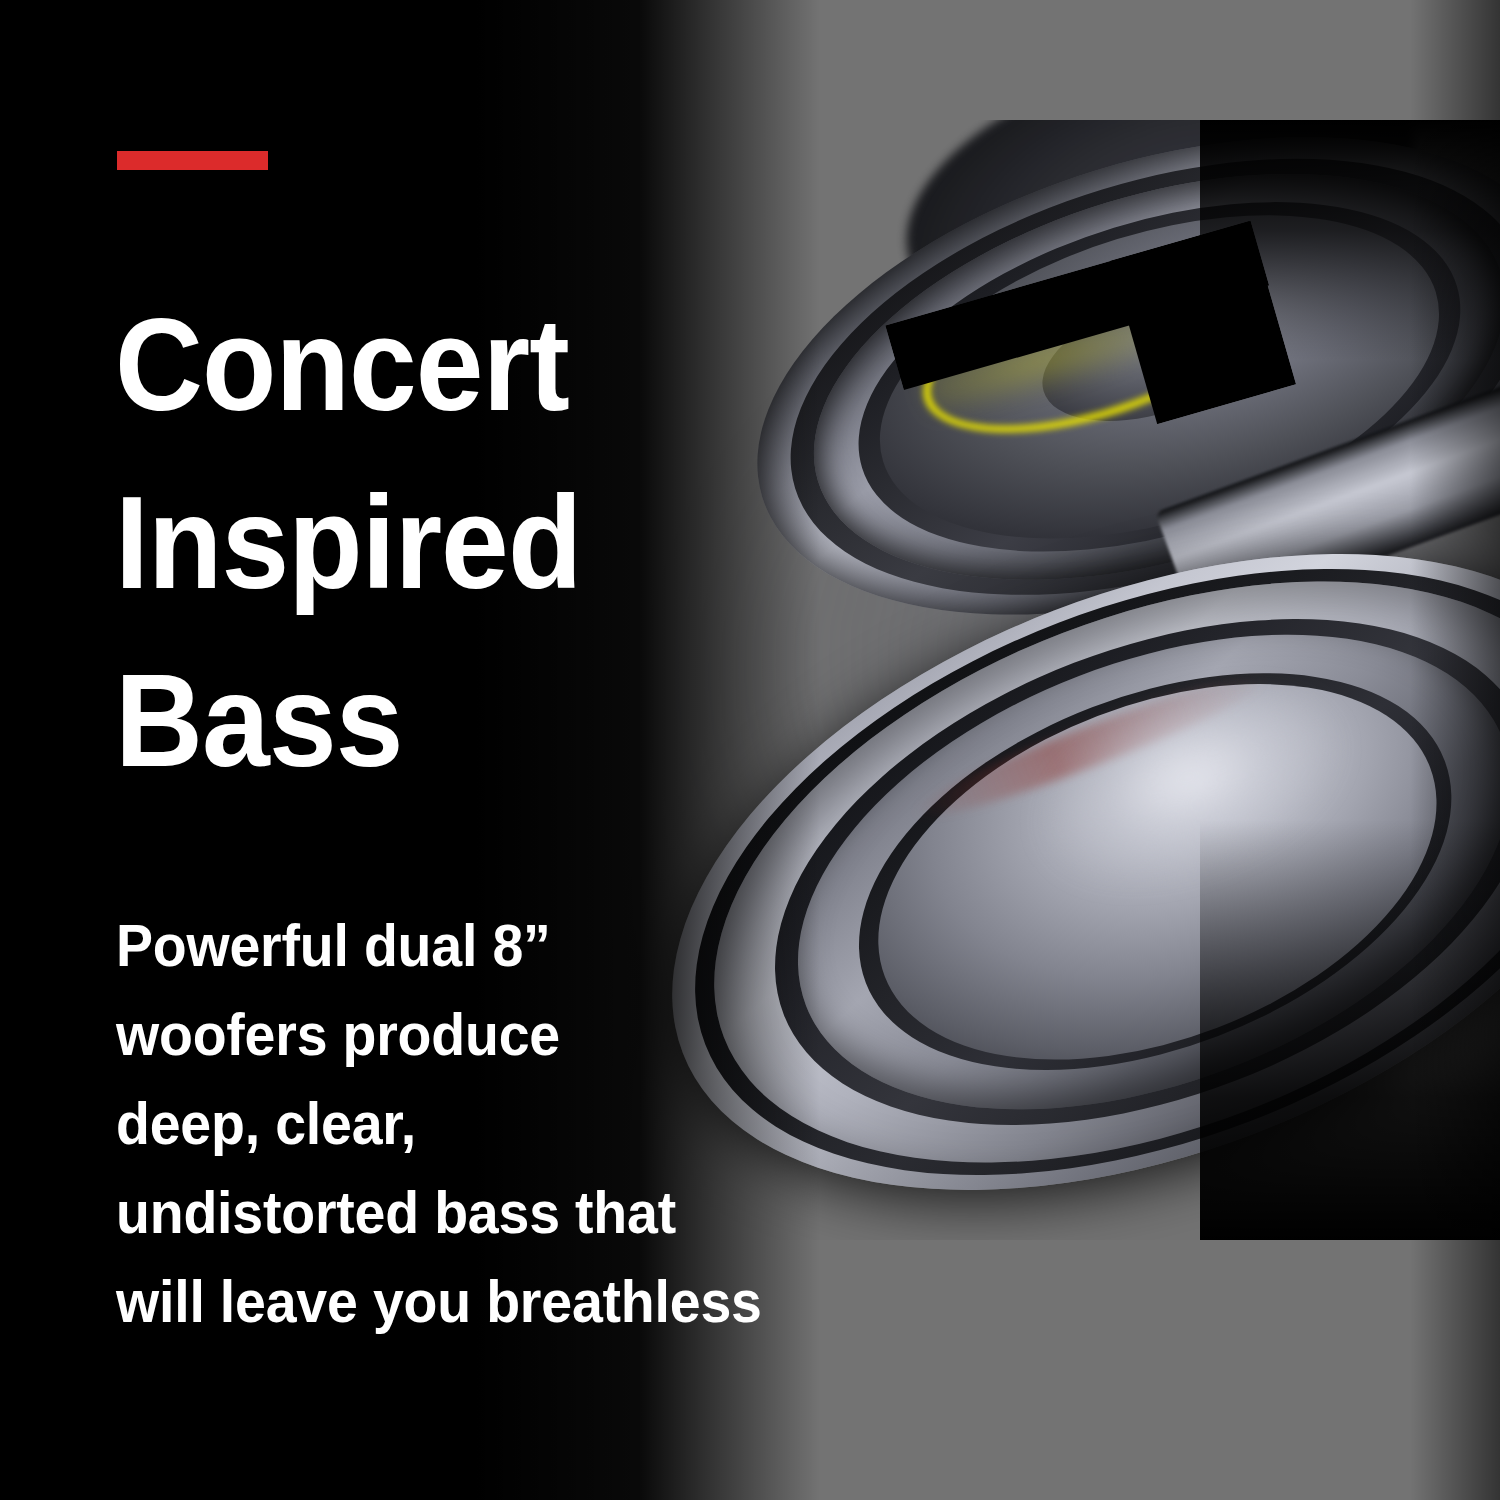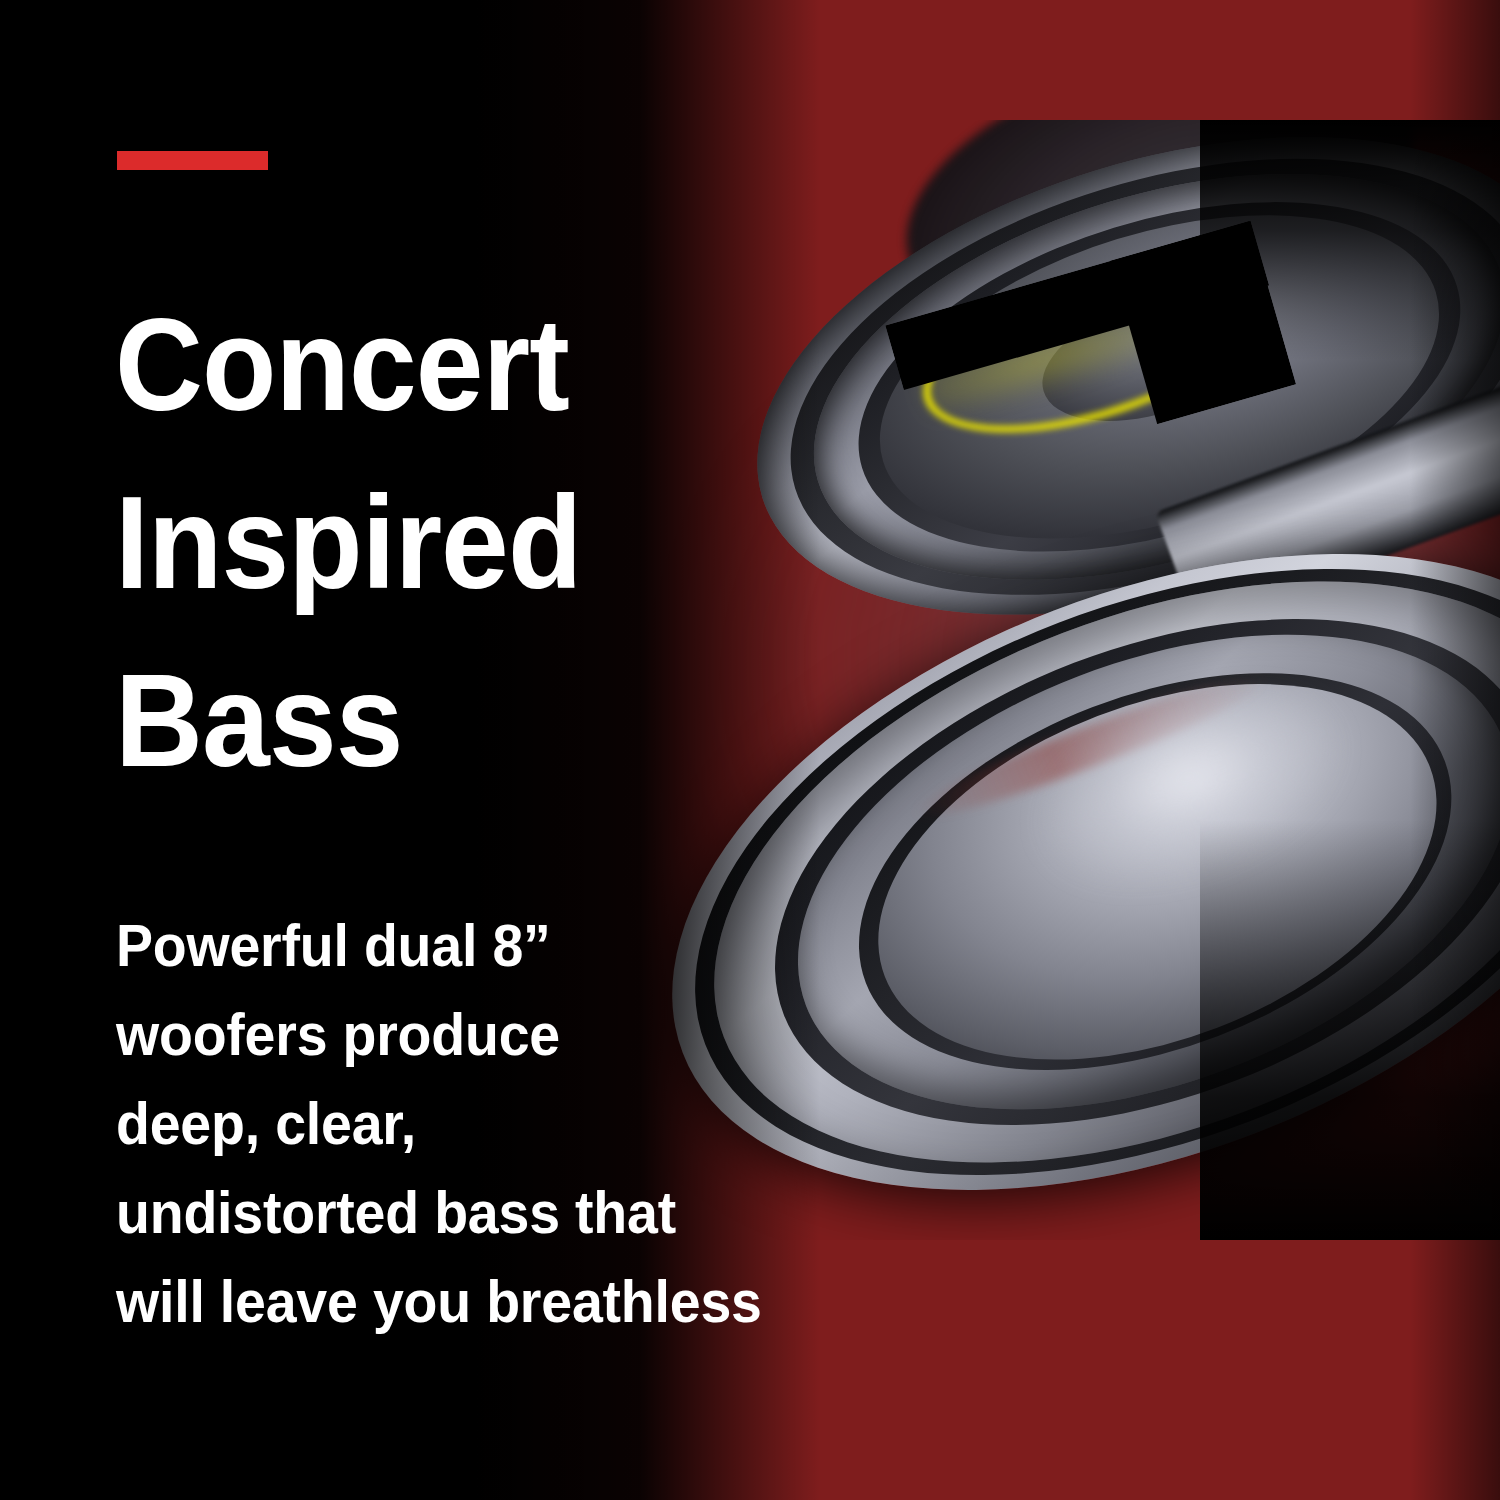--- a/index.html
+++ b/index.html
@@ -246,21 +246,21 @@
     color:#ffffff;
     font-stretch:condensed;
     transform:scaleX(.94);
     transform-origin:left top;
     white-space:pre-line;
   }
 </style>
 </head>
 <body>
 
-<div id="stage" style="background: #7f1d1d;">
+<div id="stage" style="background: #737373;">
 
   <div class="photo">
 
     <div class="amb1"></div>
 
     <div class="dome"></div>
     <div class="dome-spec"></div>
 
     <div class="w1">
       <div class="ring r0"></div>

